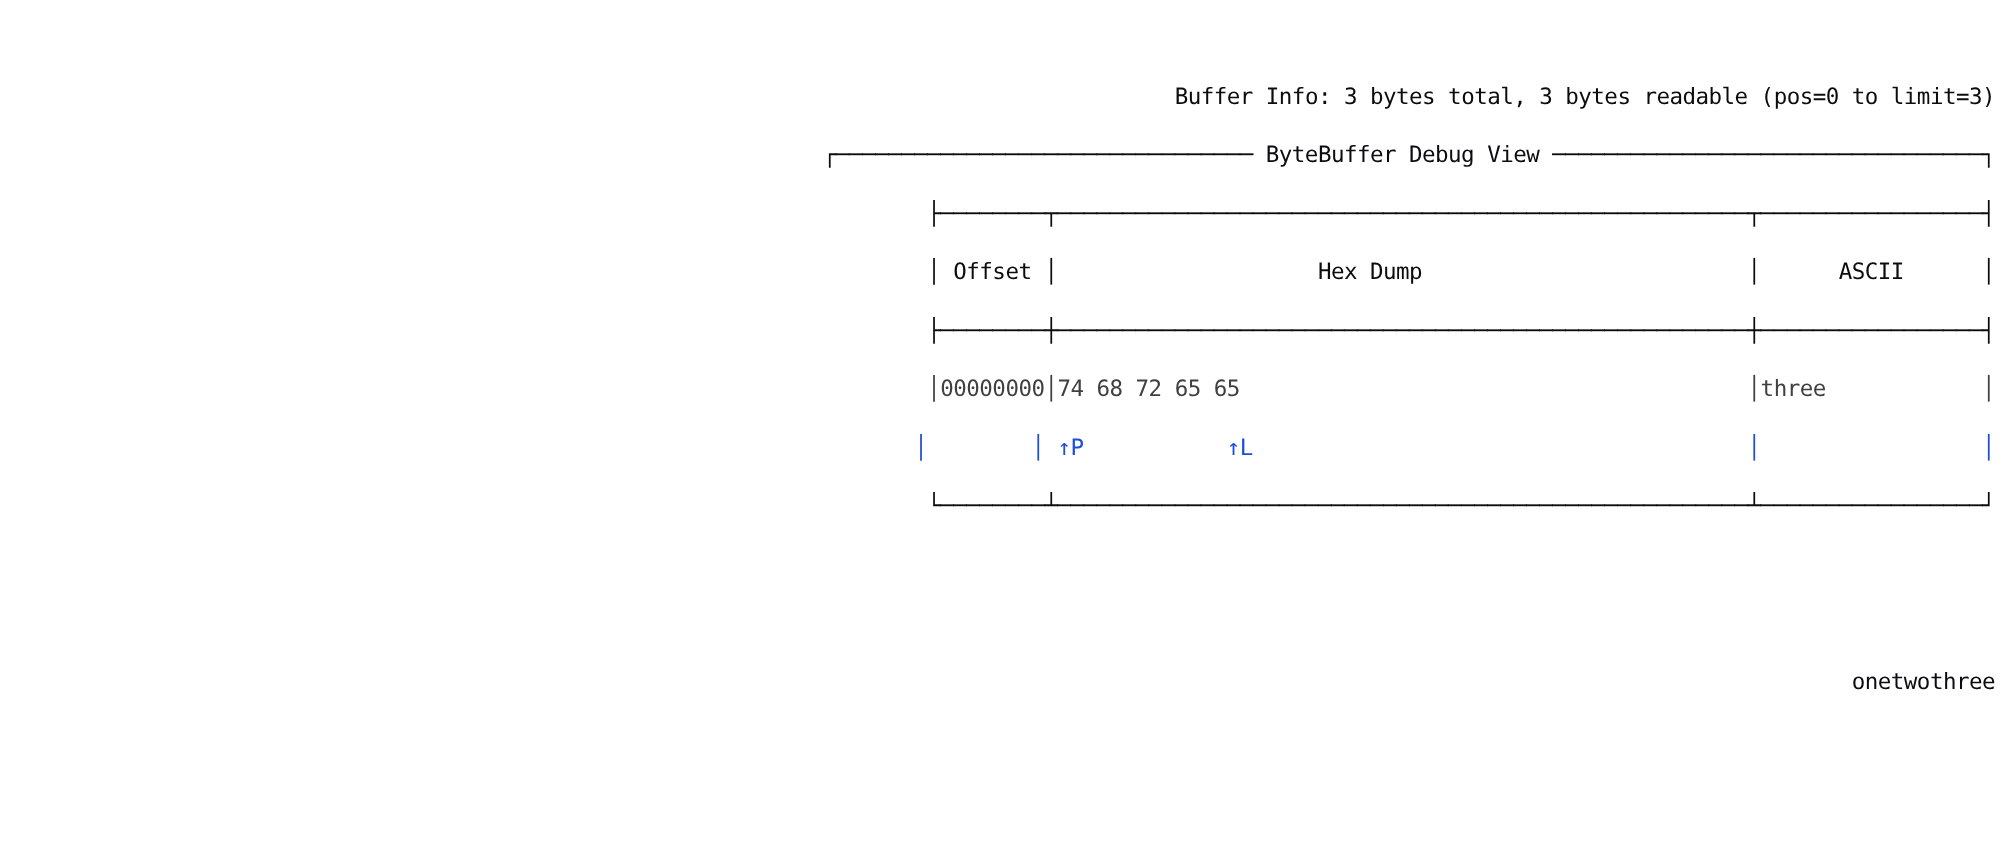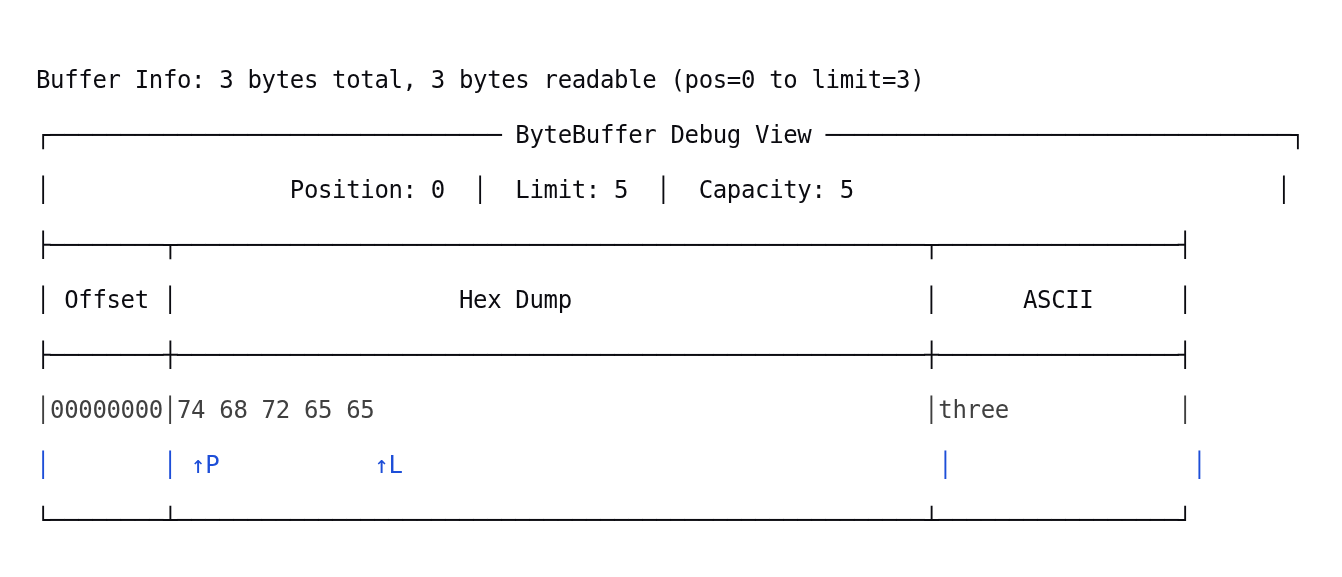--- a/index.html
+++ b/index.html
@@ -14,45 +14,45 @@
     overflow: hidden;
     font-family: "DejaVu Sans Mono", "Liberation Mono", monospace;
   }
   #console {
     position: absolute;
     left: 20px;
     top: 45px;
     width: 1310px;
   }
   pre.console-line {
-    margin: 16px;
+    margin: 0;
     padding: 0;
     font-family: "DejaVu Sans Mono", "Liberation Mono", monospace;
-    font-size: 24px;
+    font-size: 15px;
     line-height: 39px;
     letter-spacing: -0.35px;
     color: #0b0b10;
     white-space: pre;
     font-weight: 400;
+    text-align: right;
     -webkit-font-smoothing: none;
   }
   pre.console-line.plain-line {
     color: #0b0b10;
   }
 </style>
 </head>
 <body style="background: rgb(255, 255, 255);">
 
 <div id="console">
 
   <pre class="console-line plain-line" style="color: rgb(11, 11, 16);">Buffer Info: 3 bytes total, 3 bytes readable (pos=0 to limit=3)</pre>
 
   <pre class="console-line plain-line" style="color: rgb(11, 11, 16);">┌──────────────────────────────── ByteBuffer Debug View ─────────────────────────────────┐</pre>
 
-  <pre class="console-line plain-line" style="color: rgb(11, 11, 16);">│                 Position: 0  │  Limit: 5  │  Capacity: 5                              │</pre>
 
 
   <pre class="console-line plain-line" style="color: rgb(11, 11, 16);">├────────┬─────────────────────────────────────────────────────┬─────────────────┤</pre>
 
   <pre class="console-line plain-line" style="color: rgb(11, 11, 16);">│ Offset │                    Hex Dump                         │      ASCII      │</pre>
 
   <pre class="console-line plain-line" style="color: rgb(11, 11, 16);">├────────┼─────────────────────────────────────────────────────┼─────────────────┤</pre>
 
   <pre class="console-line plain-line" style="color: #404040;">│00000000│74 68 72 65 65                                       │three            │</pre>
 

